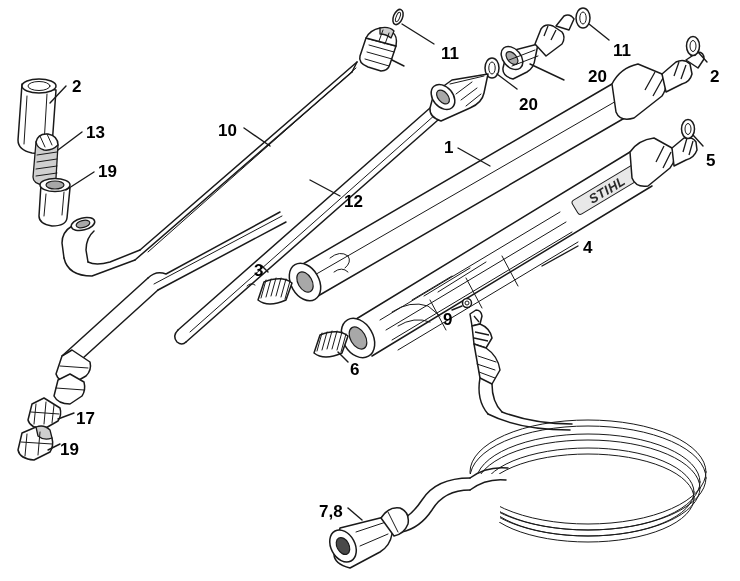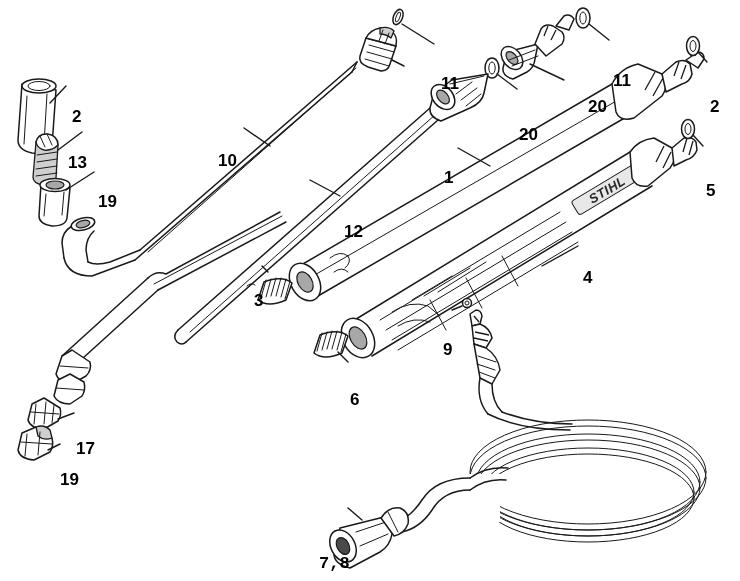--- a/index.html
+++ b/index.html
@@ -20,21 +20,20 @@
   
   .callout{
     position:absolute;
     font-family:"Liberation Sans", sans-serif;
     font-weight:bold;
     font-size:17px;
     color:#000000;
     line-height:1;
     white-space:nowrap;
     user-select:none;
-    margin-top:30px;
   }
   
   .badge{
     position:absolute;
     width:44px;height:44px;
     border-radius:50%;
     background:#fdf0e4;
     border:4px solid #f08033;
     box-sizing:border-box;
     display:flex;
@@ -317,33 +316,33 @@
 
     <path class="lead" d="M66,86 L50,103"></path>
     <path class="lead" d="M82,132 L58,150"></path>
     <path class="lead" d="M94,172 L66,190"></path>
 
     <path class="lead" d="M244,128 L270,146"></path>
     <path class="lead" d="M340,196 L310,180"></path>
   </svg>
 
   <div class="callout" style="left:72px;  top:78px;">2</div>
-  <div class="callout" style="left:68px;  top:124px;text-align:right;">13</div>
+  <div class="callout" style="left:86px;  top:124px;text-align:right;">13</div>
   <div class="callout" style="left:98px;  top:163px;">19</div>
   <div class="callout" style="left:76px;  top:410px;">17</div>
   <div class="callout" style="left:60px;  top:441px;">19</div>
   <div class="callout" style="left:218px; top:122px;">10</div>
   <div class="callout" style="left:344px; top:193px;">12</div>
   <div class="callout" style="left:254px; top:262px;">3</div>
   <div class="callout" style="left:350px; top:361px;">6</div>
   <div class="callout" style="left:441px; top:45px;">11</div>
   <div class="callout" style="left:613px; top:42px;">11</div>
   <div class="callout" style="left:588px; top:68px;">20</div>
   <div class="callout" style="left:519px; top:96px;">20</div>
   <div class="callout" style="left:710px; top:68px;">2</div>
   <div class="callout" style="left:444px; top:139px;">1</div>
   <div class="callout" style="left:706px; top:152px;">5</div>
   <div class="callout" style="left:583px; top:239px;">4</div>
   <div class="callout" style="left:443px; top:311px;">9</div>
-  <div class="callout" style="left:319px; top:525px;font-family:Liberation Mono, monospace;">7,8</div>
+  <div class="callout" style="left:319px; top:503px;">7,8</div>
 
 
 </div>
 
 </body></html>

